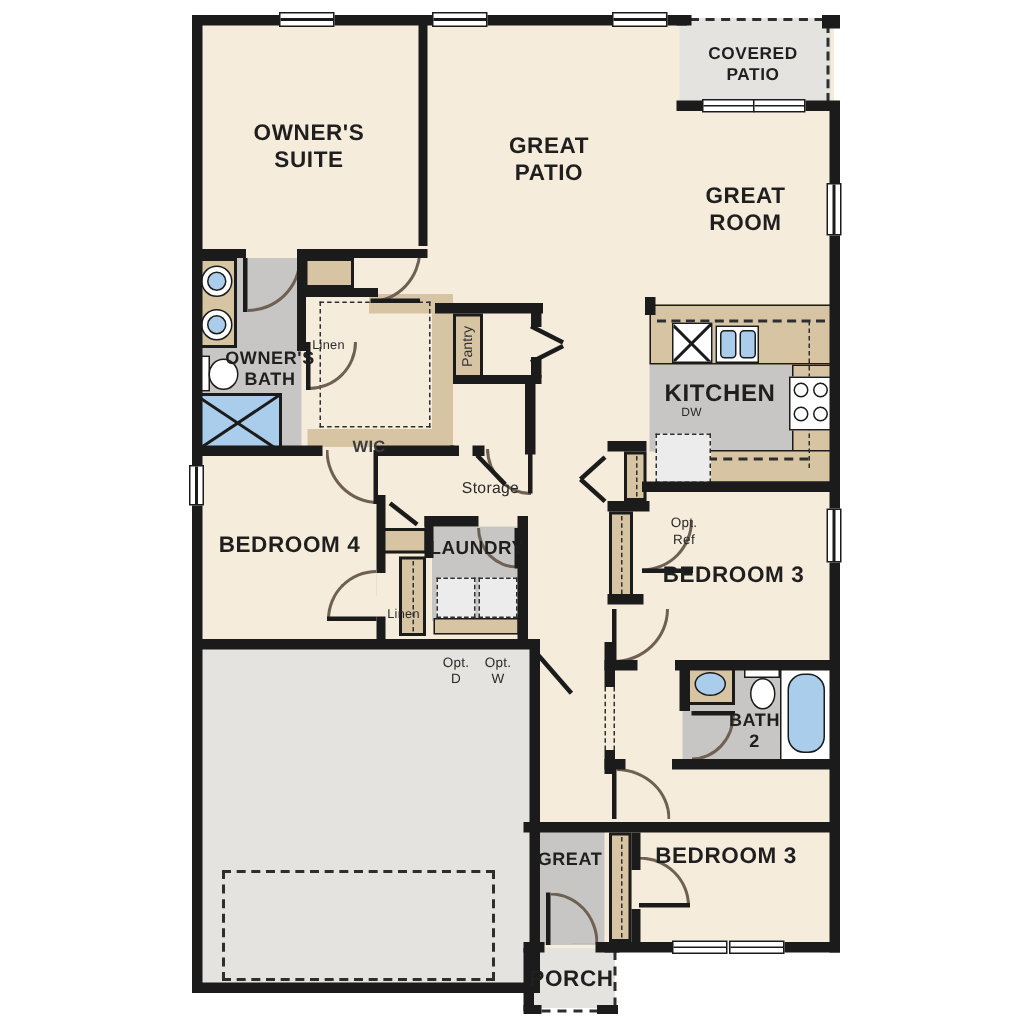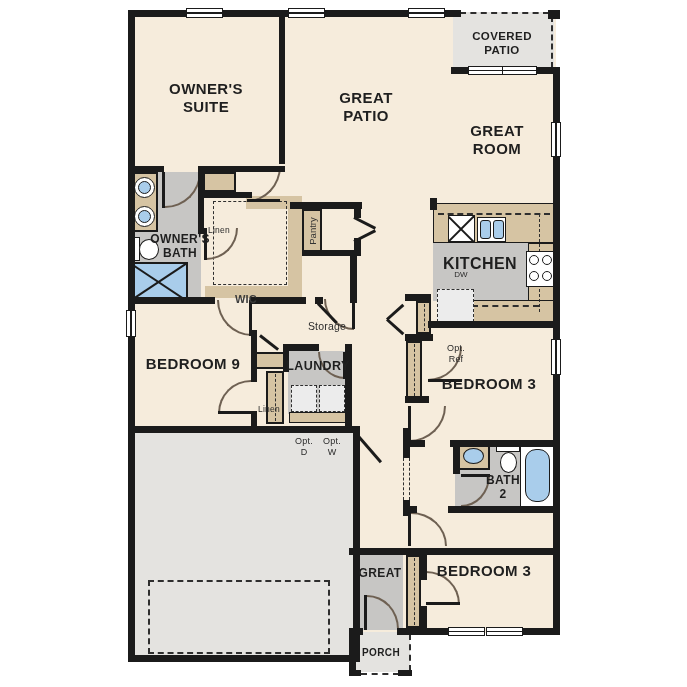--- a/index.html
+++ b/index.html
@@ -231,26 +231,26 @@
 BATH</div>
   <div class="lbl sm" style="left:246px;top:251px;font-size:11px;font-weight:bold;color:#3c3c3c;">WIC</div>
   <div class="lbl sm" style="left:219px;top:182px;font-size:8.5px;font-weight:normal;">Linen</div>
   <div class="lbl sm" style="left:269px;top:361px;font-size:8.5px;font-weight:normal;">Linen</div>
   <div class="vlbl" style="left:312px;top:231px;font-size:9.5px;">Pantry</div>
   <div class="lbl sm" style="left:327px;top:278px;font-size:10.5px;font-weight:normal;">Storage</div>
   <div class="lbl" style="left:480px;top:264px;font-size:16px;">KITCHEN</div>
   <div class="lbl sm" style="left:461px;top:227px;font-size:8px;font-weight:normal;">DW</div>
   <div class="lbl sm" style="left:456px;top:306px;font-size:9px;font-weight:normal;">Opt.
 Ref</div>
-  <div class="lbl" style="left:193px;top:364px;font-size:15px;white-space:nowrap;">BEDROOM 9</div>
+  <div class="lbl" style="left:193px;top:364px;font-size:15px;white-space:nowrap;">BEDROOM 4</div>
   <div class="lbl" style="left:318px;top:366px;font-size:12.5px;white-space:nowrap;">LAUNDRY</div>
   <div class="lbl sm" style="left:304px;top:399px;font-size:9px;font-weight:normal;">Opt.
 D</div>
   <div class="lbl sm" style="left:332px;top:399px;font-size:9px;font-weight:normal;">Opt.
 W</div>
   <div class="lbl" style="left:489px;top:384px;font-size:15px;white-space:nowrap;">BEDROOM 3</div>
   <div class="lbl" style="left:503px;top:487px;font-size:12px;">BATH
 2</div>
   <div class="lbl" style="left:484px;top:571px;font-size:15px;white-space:nowrap;">BEDROOM 3</div>
   <div class="lbl" style="left:380px;top:573px;font-size:12px;">GREAT</div>
-  <div class="lbl" style="left:381px;top:653px;font-size:10px;">PORCH</div>
+  <div class="lbl" style="left:381px;top:653px;font-size:15px;">PORCH</div>
 
 </div>
 
 </body></html>

